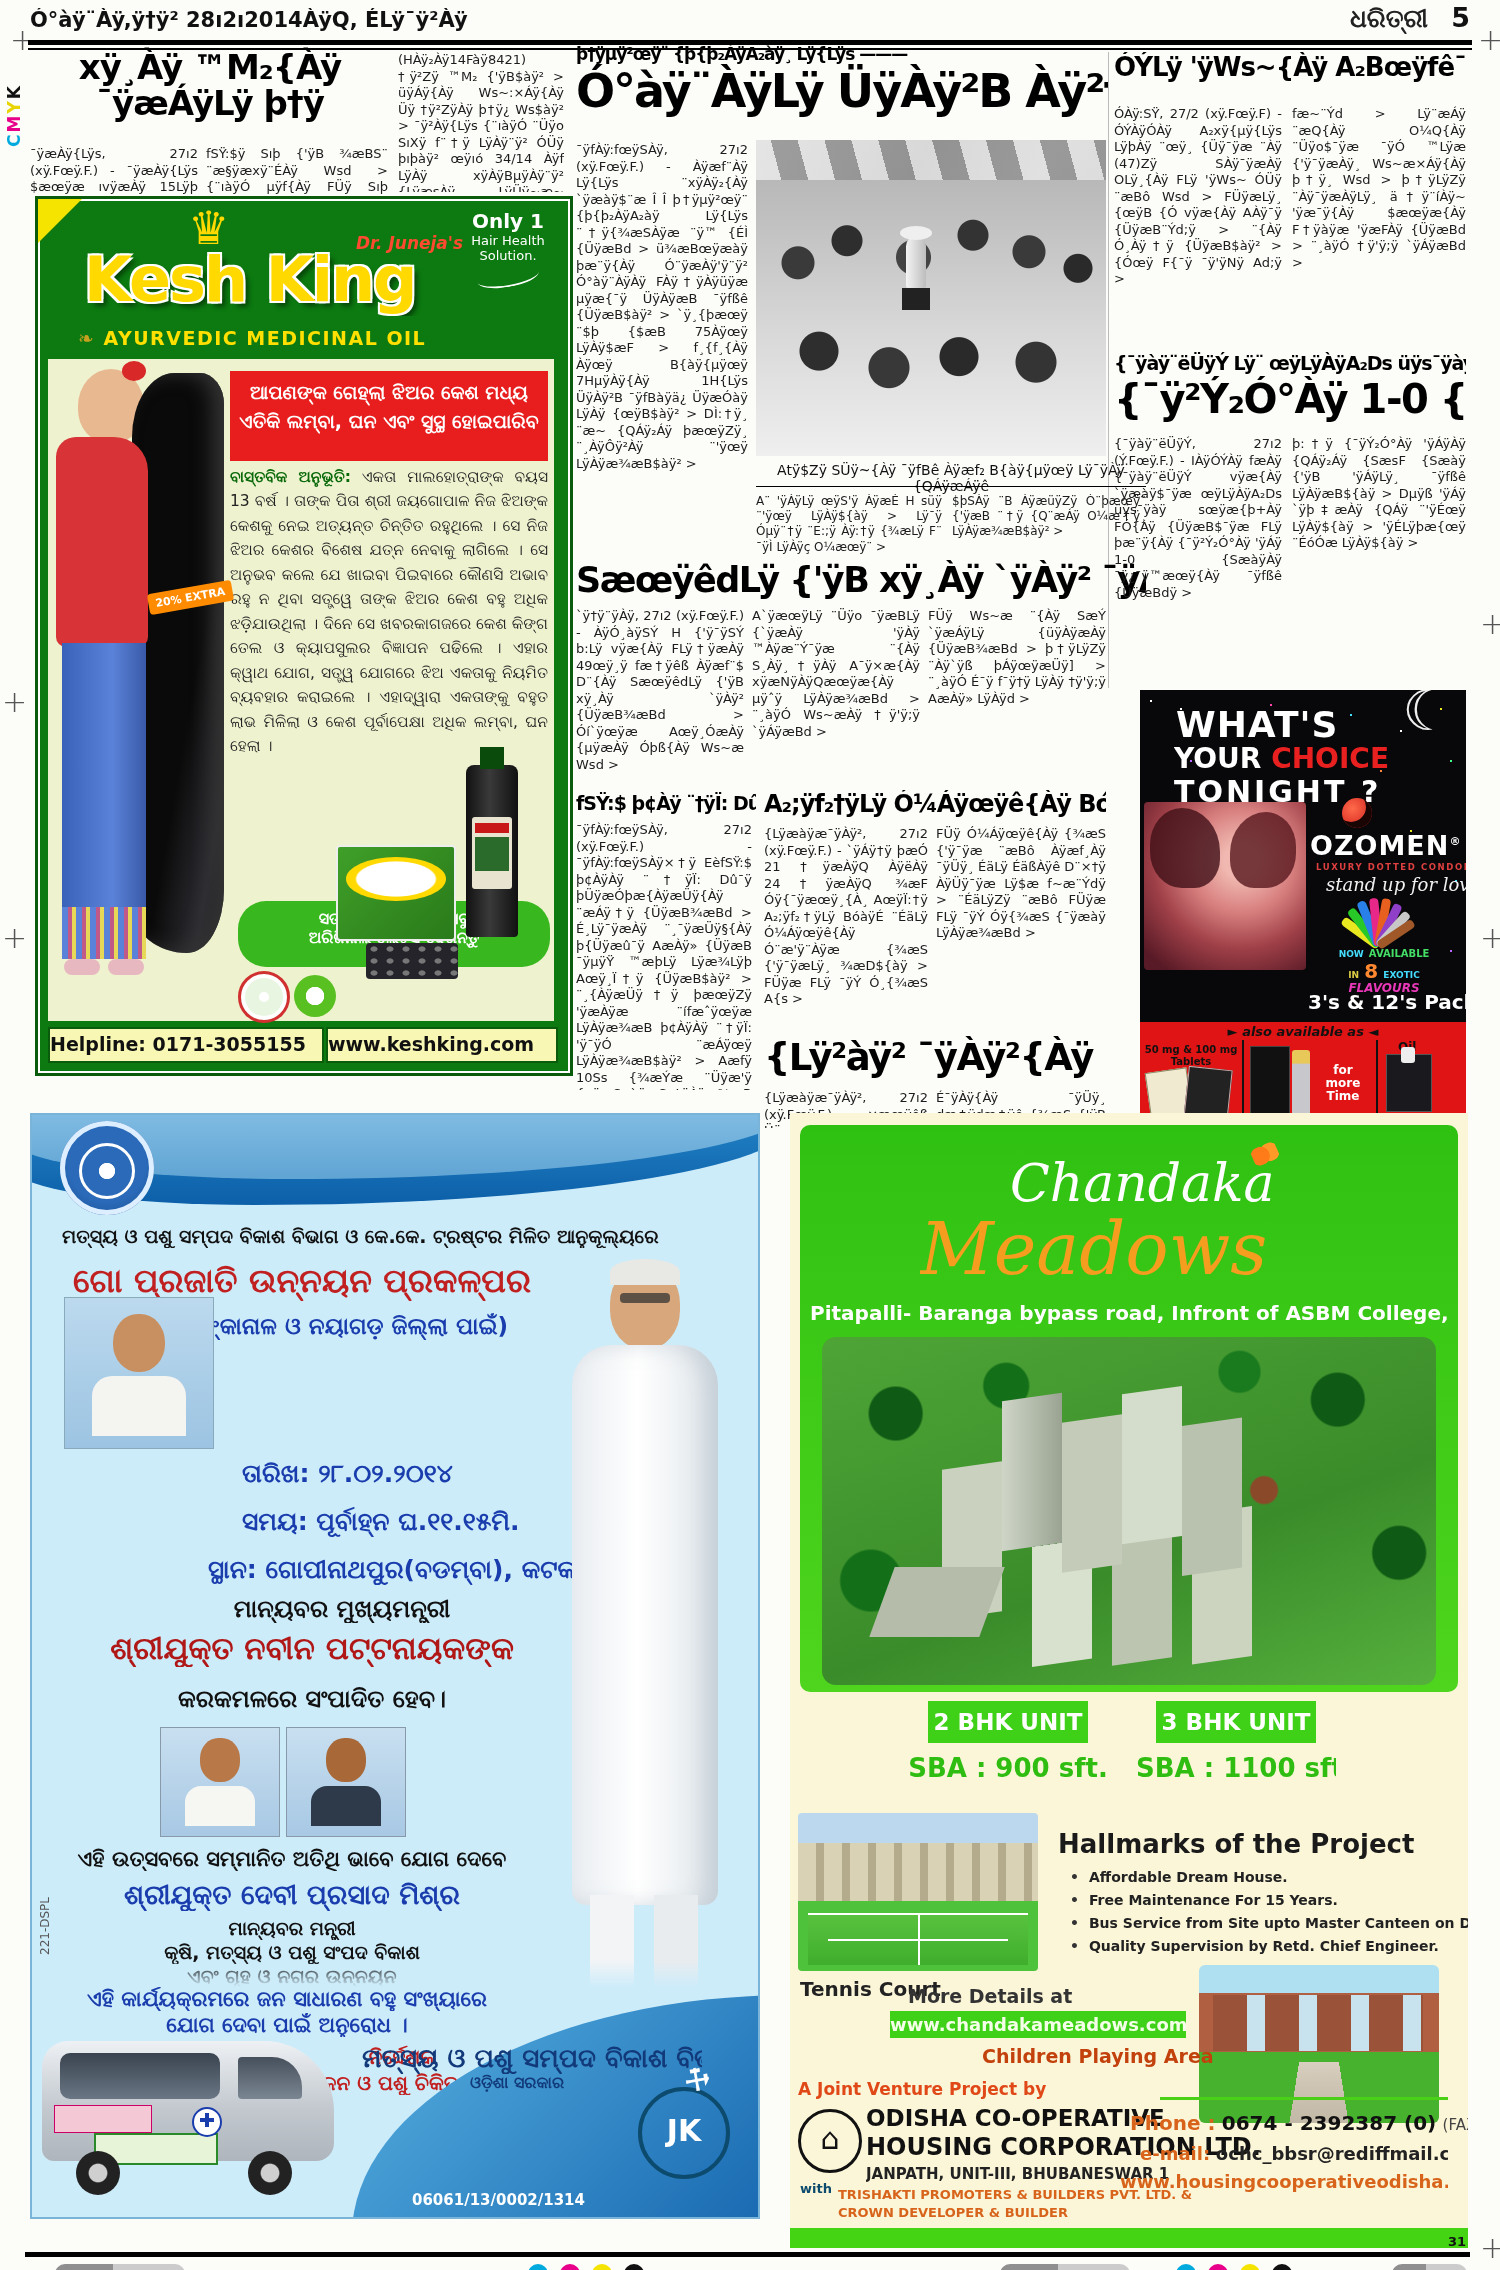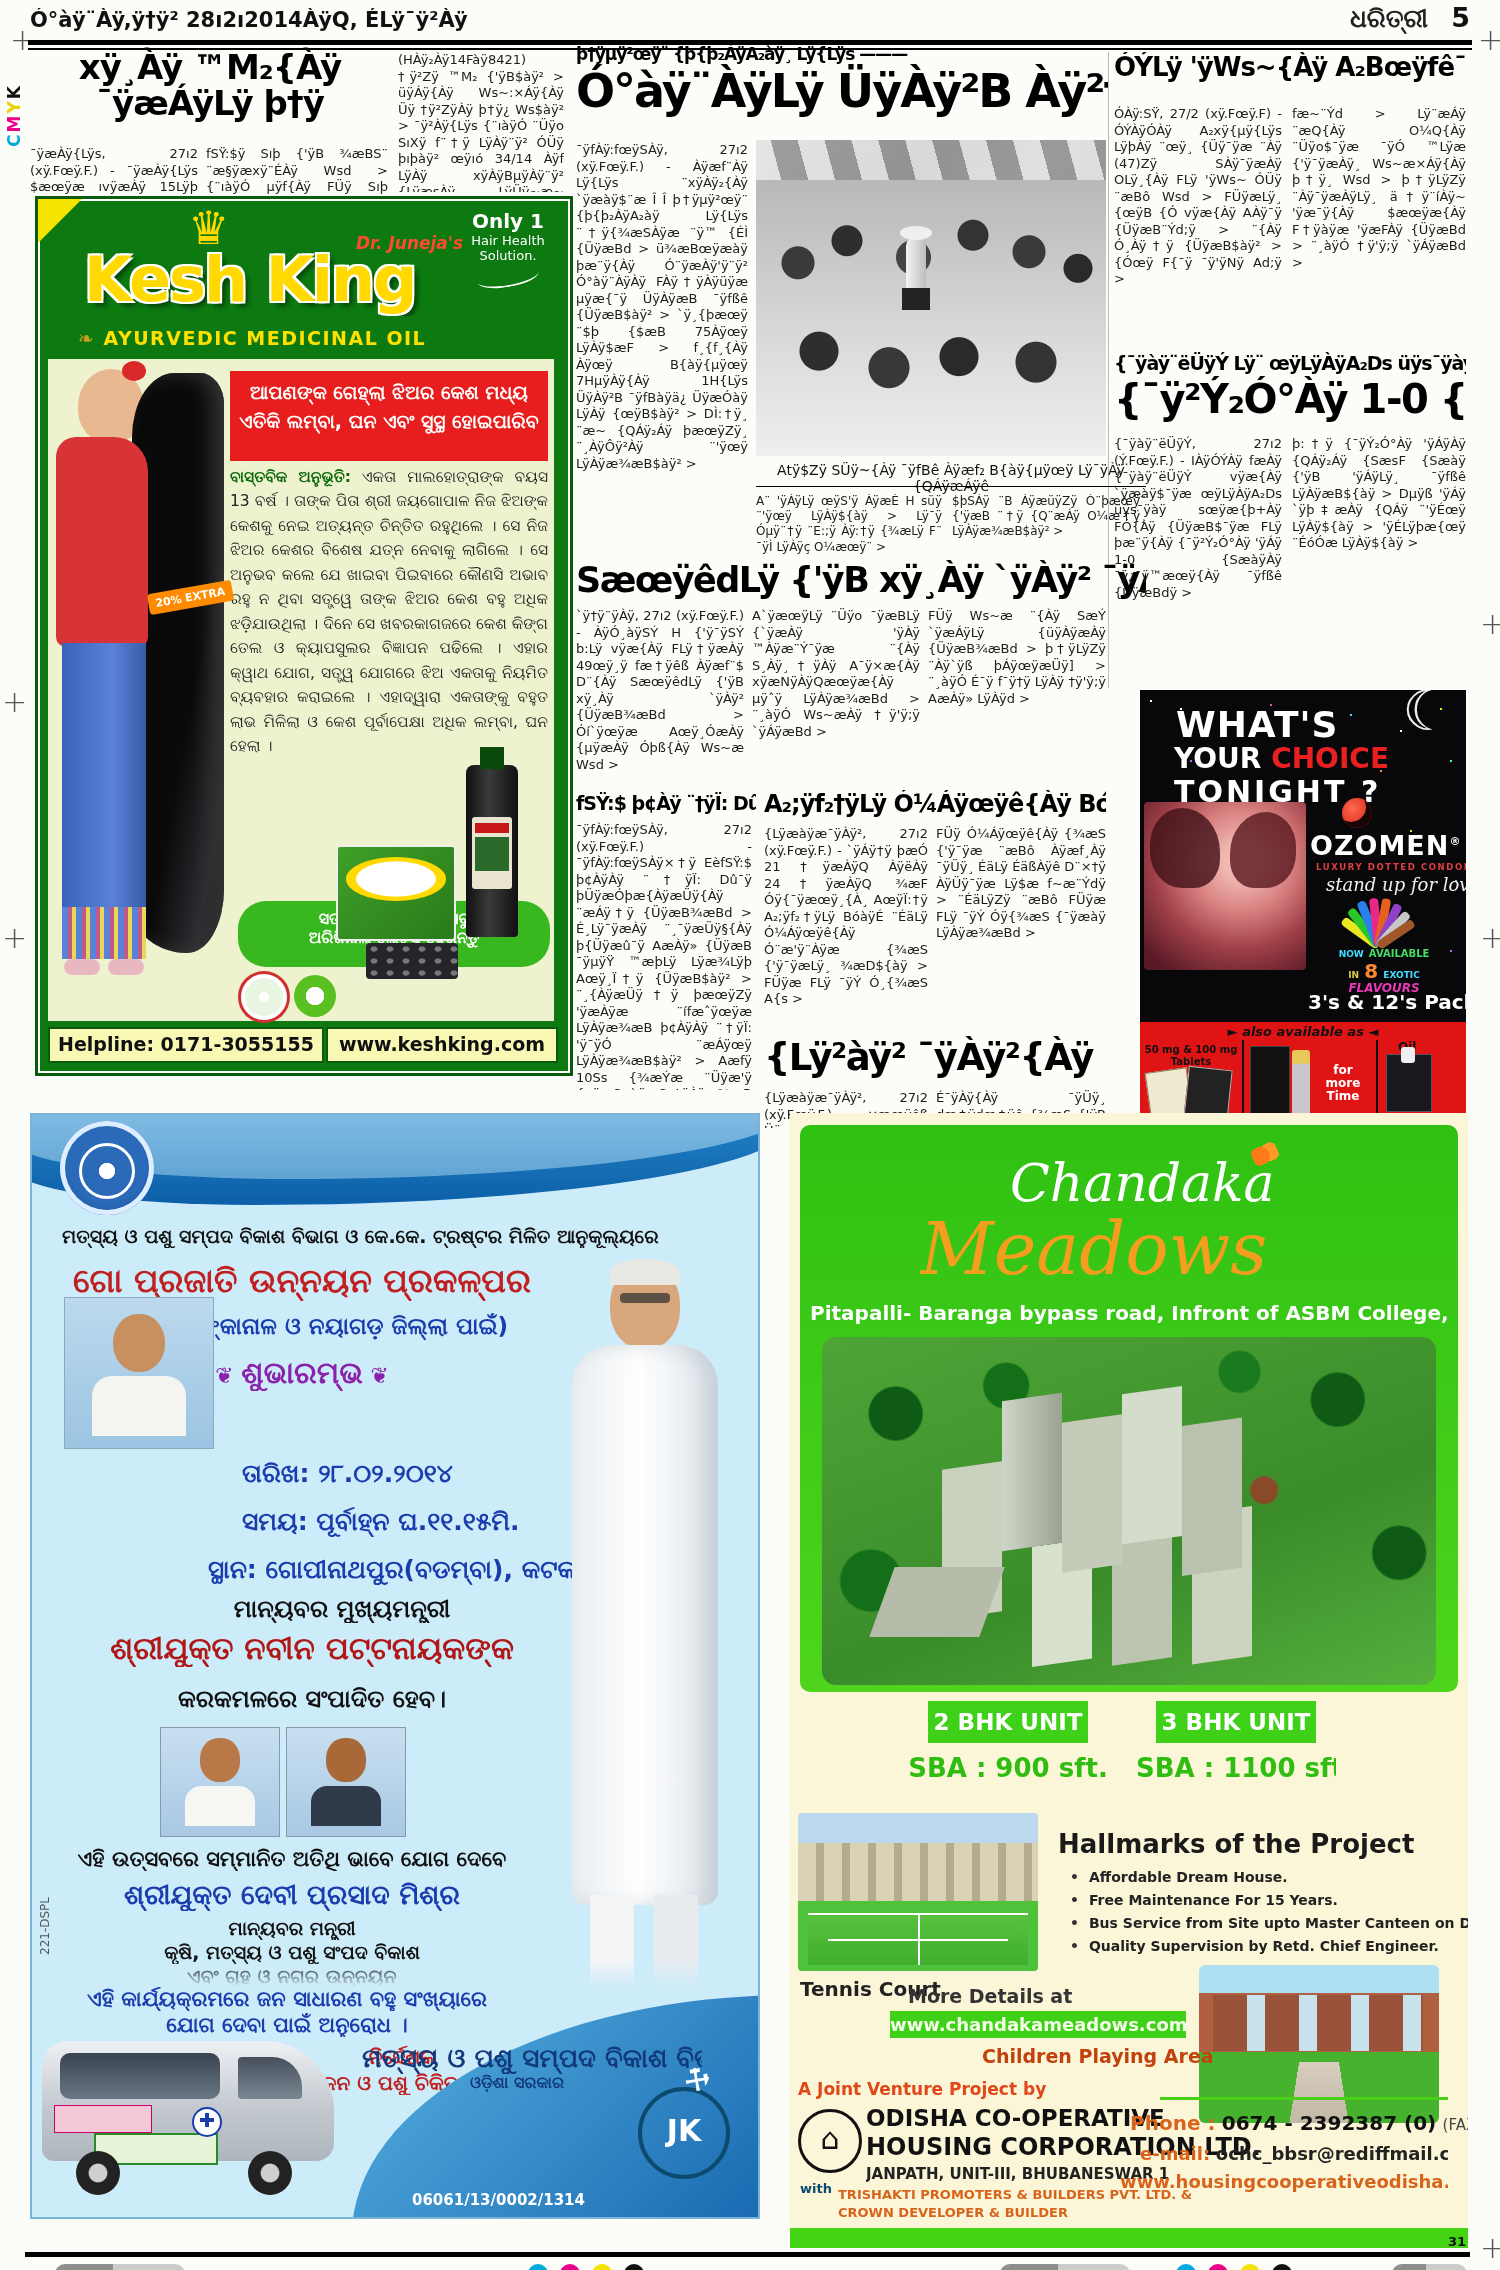--- a/index.html
+++ b/index.html
@@ -7,21 +7,21 @@
         font-family:"DejaVu Sans","Liberation Sans",sans-serif;color:#111;overflow:hidden;}
   .abs{position:absolute;}
   .j{font-size:13px;line-height:1.27;text-align:justify;color:#1c1c1c;overflow:hidden;word-break:break-word;}
   .hl{font-weight:bold;color:#000;letter-spacing:-1px;}
   .nw{white-space:nowrap;overflow:hidden;}
   .ctr{text-align:center;}
   .reg{color:#555;font-size:30px;font-weight:200;line-height:20px;}
   .vrule{border-left:1px solid #bbb;}
   .kk-banner{background:#e81e1e;color:#fff;font-weight:bold;text-align:center;}
   .pill{background:#38b81e;border-radius:28px;color:#fff;font-weight:bold;text-align:center;}
-  .ybox{background:#f8f8b4;border:2px solid #0a5c0c;font-weight:bold;text-align:center;font-size:19px;line-height:30px;color:#111;}
+  .ybox{background:#f8f8b4;border:2px solid #0a5c0c;font-weight:bold;font-size:19px;line-height:30px;color:#111;}
   .blue{color:#1a3dae;font-weight:bold;}
   .dred{color:#8e1f15;font-weight:bold;}
   .red2{color:#c02020;font-weight:bold;}
   .purp{color:#8a22aa;font-weight:bold;}
   .ggreen{color:#2fbd12;font-weight:bold;}
   .orng{color:#d8641c;font-weight:bold;text-align:right;}
   .wht{color:#fff;font-weight:bold;}
   .serifit{font-family:"DejaVu Serif","Liberation Serif",serif;font-style:italic;}
   .dot{width:20px;height:20px;border-radius:50%;display:inline-block;margin-right:12px;}
   .greybar{height:20px;border-radius:10px;background:linear-gradient(90deg,#8f8f8f 0 45%,#cccccc 45% 100%);}
@@ -230,21 +230,20 @@
 
   <div class="abs" style="left:30px;top:1113px;width:726px;height:1102px;background:#cdecfa;border:2px solid #7ab4d8;overflow:hidden;">
     <div class="abs" style="left:-20px;top:-30px;width:780px;height:120px;background:linear-gradient(180deg,#2b8fd0,#0c5fa8);border-radius:0 0 100% 45%;"></div>
     <div class="abs" style="left:-20px;top:-46px;width:780px;height:110px;background:linear-gradient(180deg,#eaf7ff,#9fd4f0);border-radius:0 0 100% 55%;opacity:.55;"></div>
     <div class="abs" style="left:28px;top:6px;width:94px;height:94px;border-radius:50%;background:radial-gradient(circle at 50% 45%,#2a6ab8 55%,#174a90);box-shadow:inset 0 0 0 5px #dceeff;">
       <div style="width:50px;height:50px;margin:22px auto;border:3px solid #fff;border-radius:50%;background:radial-gradient(#fff 22%,transparent 24%);"></div>
     </div>
     <div class="abs nw" style="left:30px;top:110px;width:620px;font-size:19px;font-weight:bold;color:#111;">ମତ୍ସ୍ୟ ଓ ପଶୁ ସମ୍ପଦ ବିକାଶ ବିଭାଗ ଓ କେ.କେ. ଟ୍ରଷ୍ଟର ମିଳିତ ଆନୁକୂଲ୍ୟରେ</div>
     <div class="abs ctr red2 nw" style="left:40px;top:146px;width:460px;font-size:33px;">ଗୋ ପ୍ରଜାତି ଉନ୍ନୟନ ପ୍ରକଳ୍ପର</div>
     <div class="abs ctr blue nw" style="left:20px;top:198px;width:500px;font-size:23px;">(କଟକ, ଢେଙ୍କାନାଳ ଓ ନୟାଗଡ଼ ଜିଲ୍ଲା ପାଇଁ)</div>
-    <div class="abs ctr nw" style="left:60px;top:240px;width:420px;font-size:30px;"><span class="purp" style="font-size:22px;">❦ </span><span class="purp">ଶୁଭାରମ୍ଭ</span><span class="purp" style="font-size:22px;"> ❦</span></div>
 
     <div class="abs" style="left:32px;top:182px;width:148px;height:150px;background:linear-gradient(180deg,#bcd9ee,#9cc4e2);border:1px solid #8ab;">
       <div style="width:52px;height:58px;margin:16px auto 0;background:#c89060;border-radius:48%;"></div>
       <div style="width:94px;height:60px;margin:4px auto 0;background:#f4f4f0;border-radius:20px 20px 0 0;"></div>
     </div>
 
     <div class="abs blue nw" style="left:210px;top:344px;font-size:25px;">ତାରିଖ: ୨୮.୦୨.୨୦୧୪</div>
     <div class="abs blue nw" style="left:210px;top:392px;font-size:25px;">ସମୟ: ପୂର୍ବାହ୍ନ ଘ.୧୧.୧୫ମି.</div>
     <div class="abs blue nw" style="left:176px;top:440px;font-size:25px;">ସ୍ଥାନ: ଗୋପୀନାଥପୁର(ବଡମ୍ବା), କଟକ</div>
 

